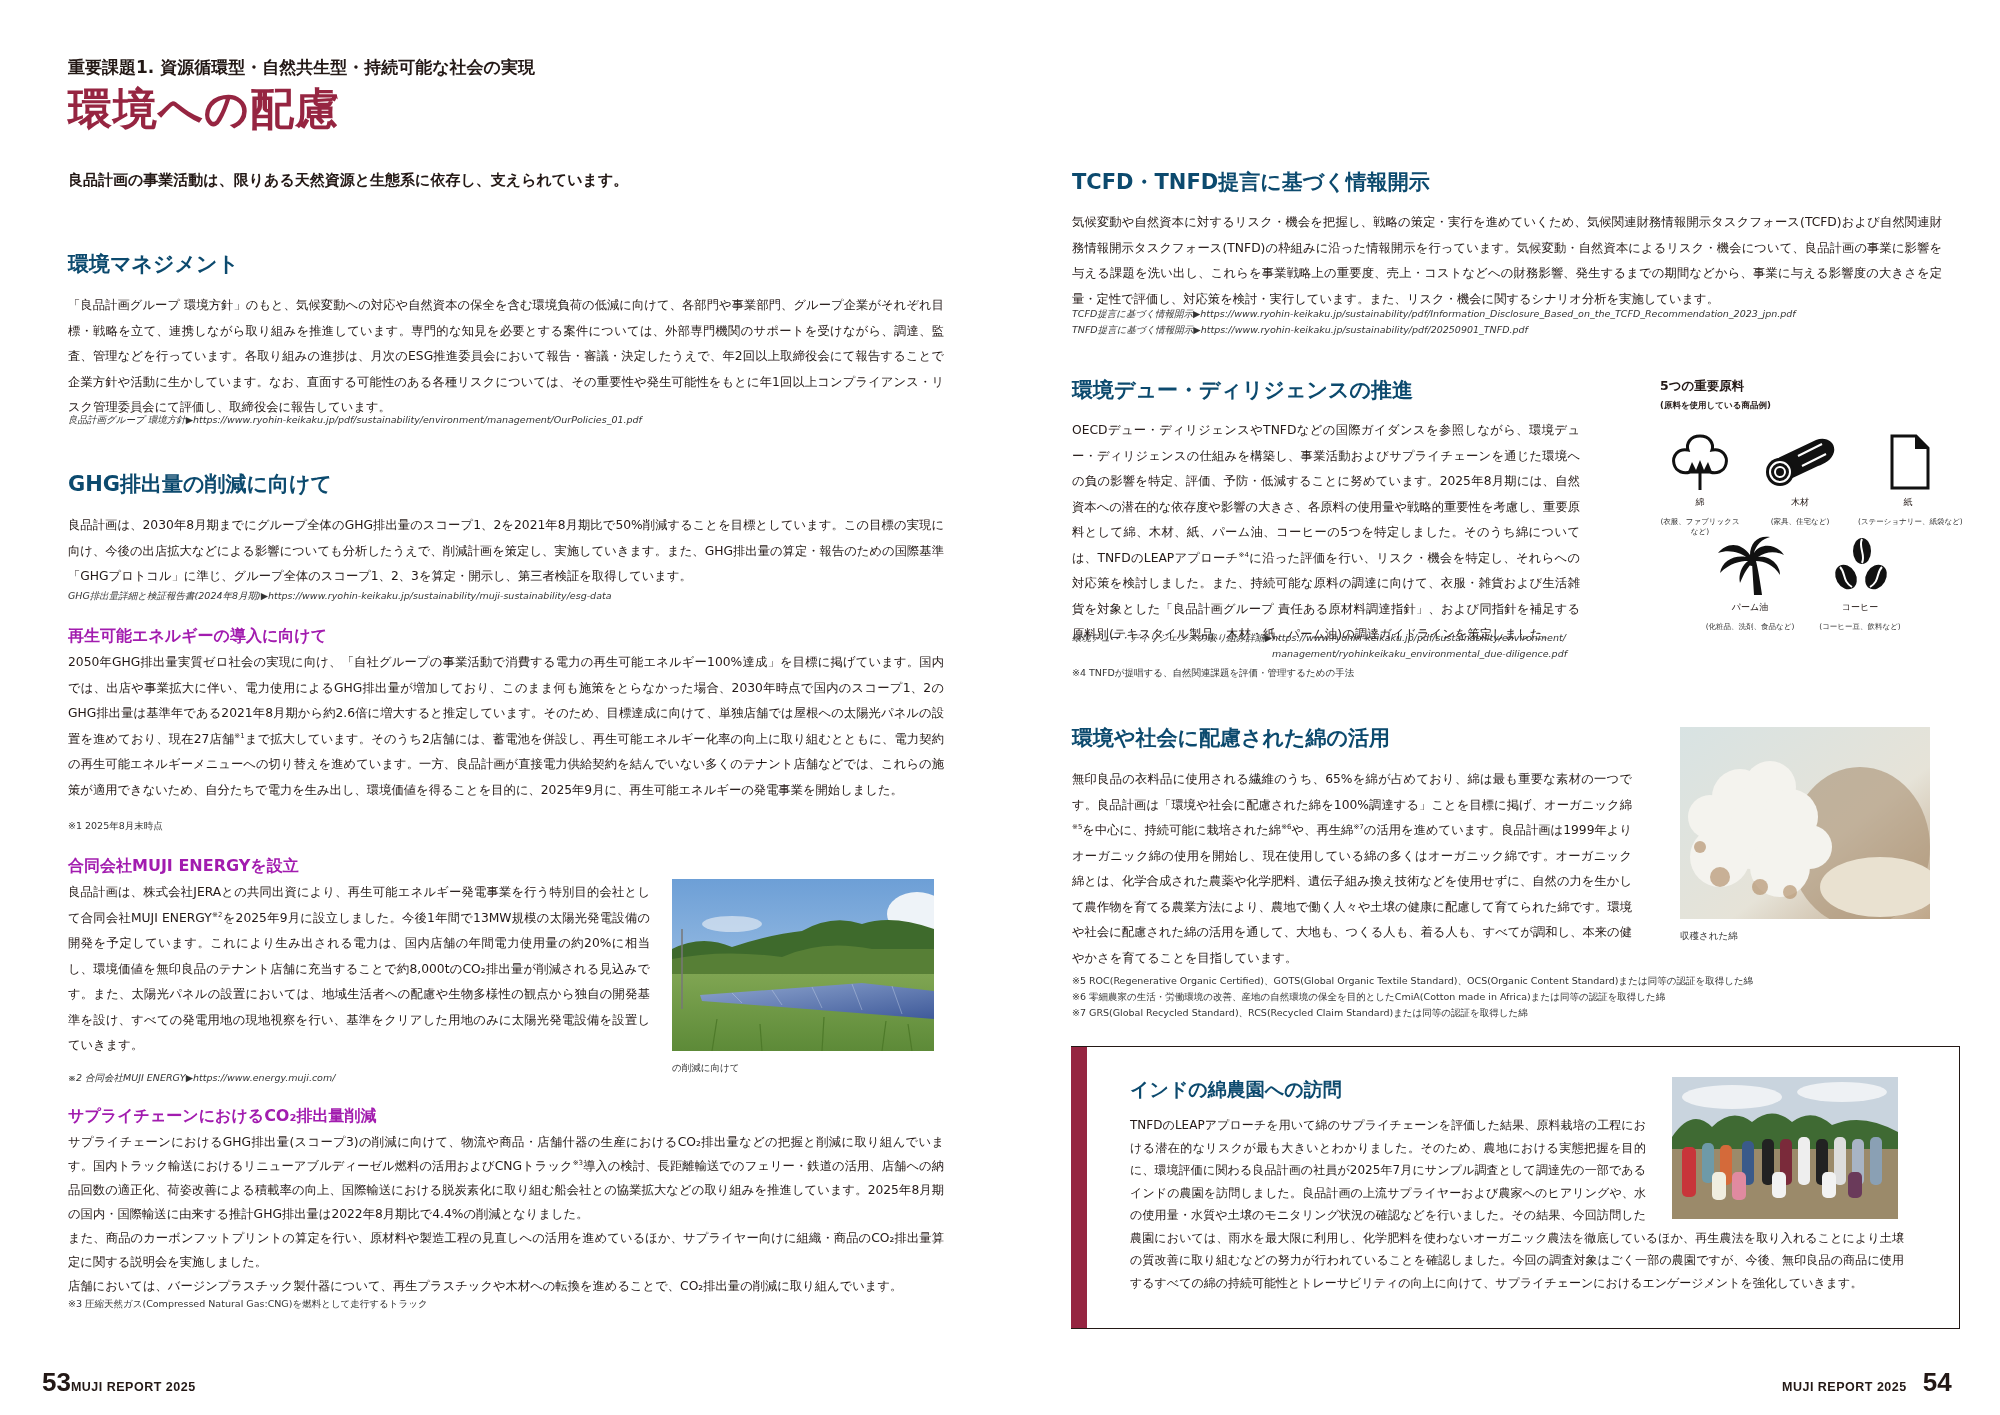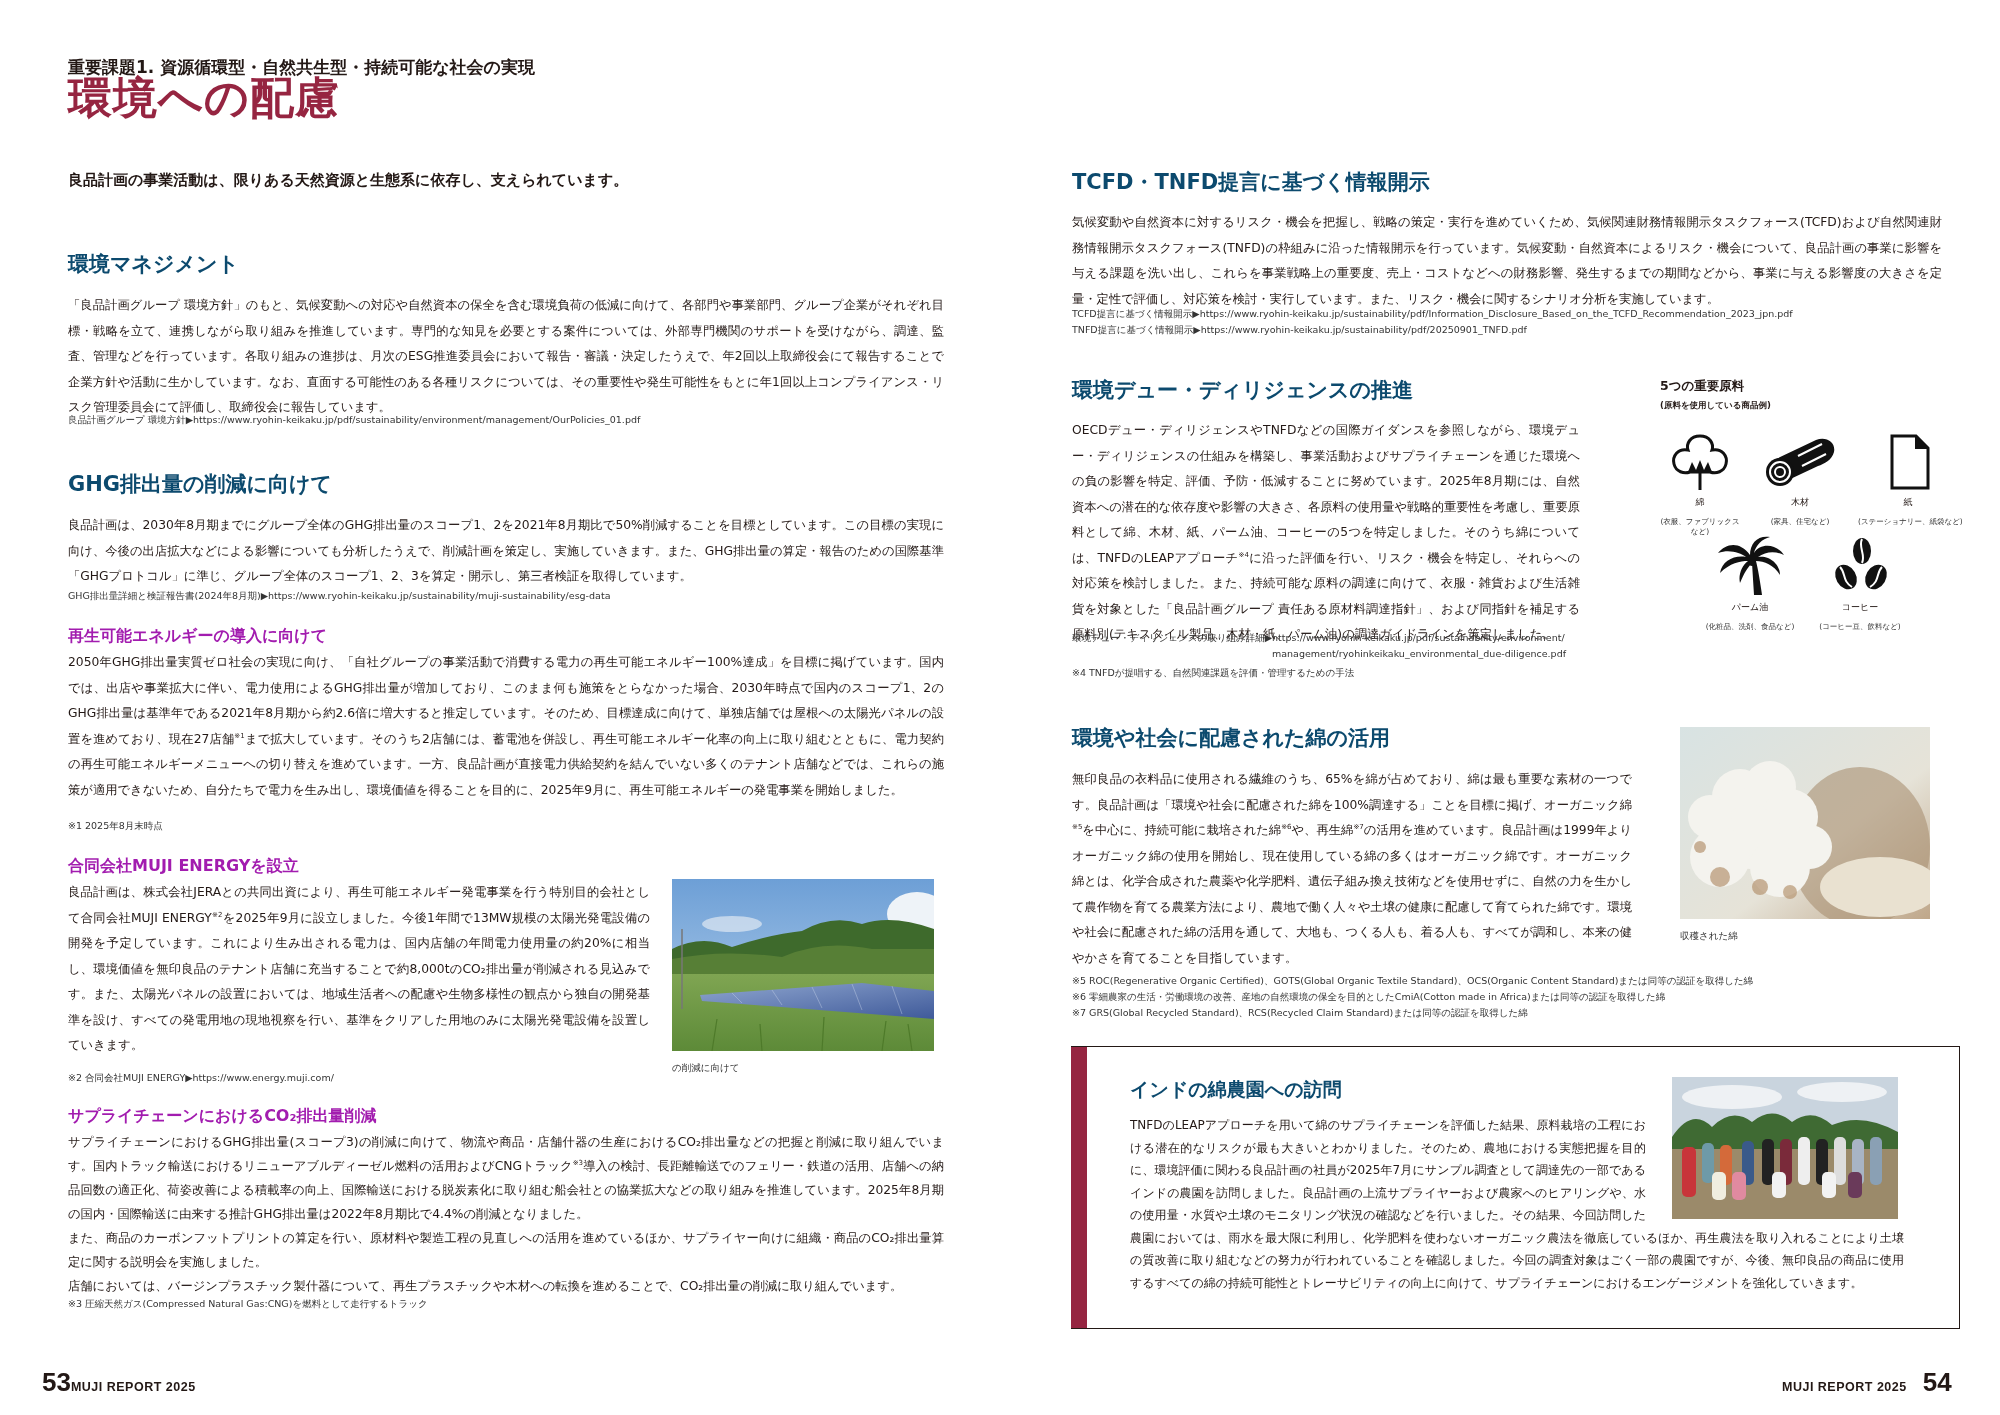--- a/index.html
+++ b/index.html
@@ -7,38 +7,38 @@
   body { font-family: "DejaVu Sans", "Liberation Sans", sans-serif; color: #231815; position: relative; }
   .abs { position: absolute; }
   .eyebrow { font-weight: bold; font-size: 17px; letter-spacing: 0px; }
   .title { font-weight: bold; font-size: 44px; color: #962541; letter-spacing: 1px; line-height: 1; }
   .lead { font-size: 15px; line-height: 24px; font-weight: bold; }
   .h2 { font-weight: bold; font-size: 21px; color: #0c4a6e; line-height: 1.2; }
   .h3 { font-weight: bold; font-size: 16px; color: #a21caf; line-height: 1.2; }
   .body { font-size: 12.3px; line-height: 25.5px; text-align: justify; }
   .body.tight { line-height: 24px; }
   .note { font-size: 9.5px; line-height: 16px; color: #333; }
-  .link { font-size: 9.5px; line-height: 16px; color: #333; }
+  .link { font-size: 9.5px; line-height: 16px; color: #333; font-style: italic; }
   sup { font-size: 7px; vertical-align: super; line-height: 0; }
   .photo { position: absolute; overflow: hidden; }
   .caption { font-size: 9.5px; color: #333; }
   .footer-num { font-family: "Liberation Sans", sans-serif; font-weight: bold; font-size: 26px; }
   .footer-txt { font-family: "Liberation Sans", sans-serif; font-weight: bold; font-size: 12.5px; letter-spacing: 0.5px; }
   .mat-label { font-size: 9px; text-align: center; }
   .mat-sub { font-size: 7.5px; text-align: center; color: #333; }
   .callout { position: absolute; left: 1071px; top: 1046px; width: 889px; height: 283px; border: 1.5px solid #231815; border-left: none; }
   .callout-bar { position: absolute; left: 0; top: 0; width: 16px; height: 100%; background: #962541; }
 </style>
 </head>
 <body>
 
 <div>
 
   <div class="abs eyebrow" style="left:68px;top:56px;">重要課題1. 資源循環型・自然共生型・持続可能な社会の実現</div>
-  <div class="abs title" style="left:68px;top:76px;">環境への配慮</div>
+  <div class="abs title" style="left:68px;top:87px;">環境への配慮</div>
 
   <div class="abs lead" style="left:68px;top:168px;width:880px;">
     <div>良品計画の事業活動は、限りある天然資源と生態系に依存し、支えられています。</div>
   </div>
 
   <div class="abs h2" style="left:68px;top:252px;">環境マネジメント</div>
   <div class="abs body" style="left:68px;top:293px;width:876px;">「良品計画グループ 環境方針」のもと、気候変動への対応や自然資本の保全を含む環境負荷の低減に向けて、各部門や事業部門、グループ企業がそれぞれ目標・戦略を立て、連携しながら取り組みを推進しています。専門的な知見を必要とする案件については、外部専門機関のサポートを受けながら、調達、監査、管理などを行っています。各取り組みの進捗は、月次のESG推進委員会において報告・審議・決定したうえで、年2回以上取締役会にて報告することで企業方針や活動に生かしています。なお、直面する可能性のある各種リスクについては、その重要性や発生可能性をもとに年1回以上コンプライアンス・リスク管理委員会にて評価し、取締役会に報告しています。</div>
   <div class="abs link" style="left:68px;top:412px;">
     <span>良品計画グループ 環境方針</span><span>▶</span><span>https://www.ryohin-keikaku.jp/pdf/sustainability/environment/management/OurPolicies_01.pdf</span>
   </div>

